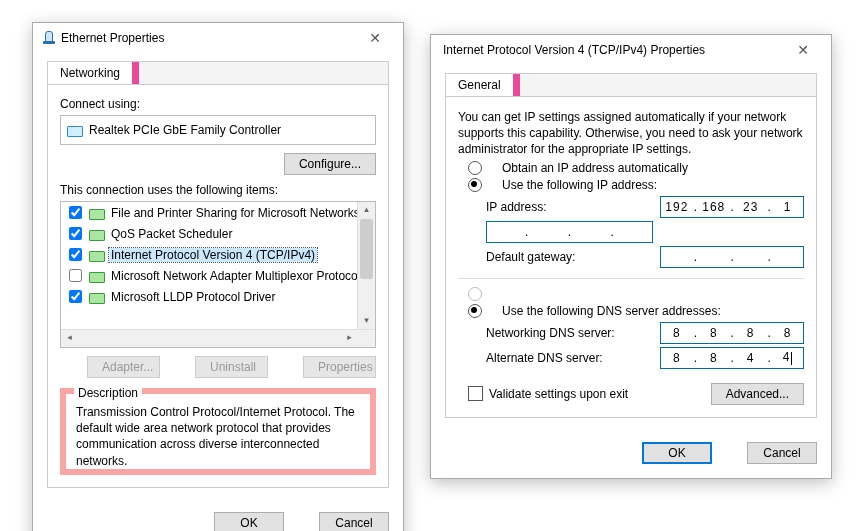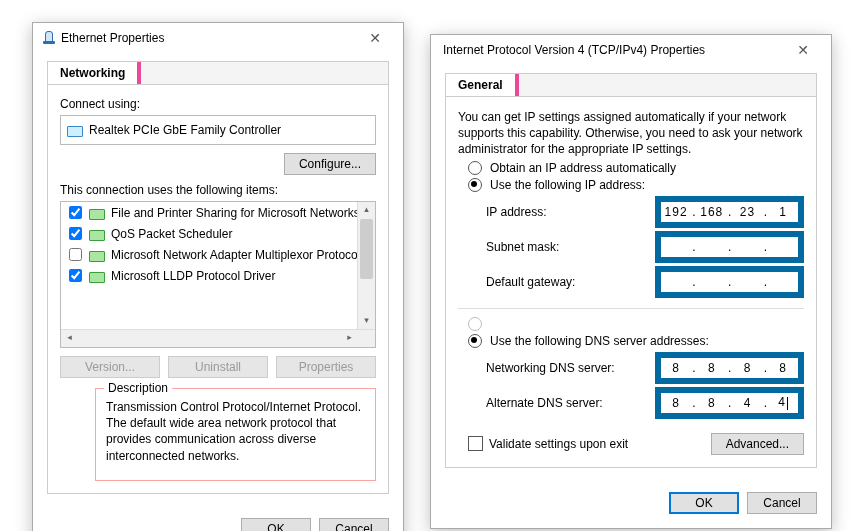--- a/index.html
+++ b/index.html
@@ -44,23 +44,22 @@
   }
   .tabstrip {
     display: flex;
     border: 1px solid #ccc;
     background:#fff;
   }
   .tab {
     padding: 4px 12px;
     background: #fff;
     position: relative;
-    border-right:4px solid #ec4899;
+    border-right:7px solid #ec4899;
     cursor: default;
-    font-weight: bold;
   }
   .tab.active {
     background: #fff;
   }
   .tabstrip::after {
     content:"";
     flex:1;
     background:#f4f4f4;
   }
   .tab-panel {
@@ -81,20 +80,21 @@
   }
   .btn {
     background:#e1e1e1;
     border:1px solid #adadad;
     padding:3px 14px;
     font-family:inherit;
     font-size:12px;
     cursor:default;
     min-width:70px;
     text-align:center;
+    margin-left:27px;
   }
   .btn.disabled {
     color:#9a9a9a;
     background:#e6e6e6;
     border-color:#ccc;
   }
   .btn.default {
     border:1px solid #0078d7;
     box-shadow: inset 0 0 0 1px #0078d7;
   }
@@ -170,63 +170,62 @@
   .hscroll .l, .hscroll .r {
     position:absolute;top:0;bottom:0;width:17px;text-align:center;
     line-height:15px;color:#666;font-size:9px;
   }
   .hscroll .l{left:0;} .hscroll .r{right:17px;}
   .three-row {
     display:flex;gap:8px;margin-top:8px;
   }
   .three-row .btn { flex:1; min-width:0;}
   .group {
-    border:1px solid #fca5a5;
+    border:6px solid #fca5a5;
     margin-top:10px;
-    padding:10px 10px 16px 10px;
+    padding:10px 10px 0 10px;
     position:relative;
-    margin-left:35px;
   }
   .group-title {
     position:absolute;
     top:-8px;left:8px;
     background:#fff;
     padding:0 4px;
     font-size:12px;
   }
   .dialog-footer {
     display:flex;
     justify-content:flex-end;
     gap:8px;
     padding:10px 14px 14px 14px;
   }
   
   .para { line-height:1.35; margin-bottom:0;}
   .radio-row {
-    display:flex;align-items:center;gap:8px;margin:3px 0 3px 10px;
+    display:flex;align-items:center;gap:20px;margin:3px 0 3px 10px;
   }
   .radio-row.disabled { color:#9a9a9a; }
   .radio {
     width:12px;height:12px;border:1px solid #555;border-radius:50%;
     position:relative;flex-shrink:0;
   }
   .radio.disabled{border-color:#bbb;}
   .radio.checked::after{
     content:"";position:absolute;left:2px;top:2px;width:6px;height:6px;
     border-radius:50%;background:#000;
   }
   .field-grid {
     margin:4px 0 10px 28px;
   }
   .field-row {
     display:flex;align-items:center;margin:3px 0;gap:20px;
   }
   .field-row .flabel { width:180px; }
   .ip-input {
-    border:6px solid #0369a1;
+    border:1px solid #0369a1;
     display:flex;
     align-items:center;
     width:165px;height:20px;
     font-family:inherit;
     background:#fff;
   }
   .oct {
     flex:1;text-align:center;font-size:12px;
     font-family:inherit;letter-spacing:1px;
   }
@@ -288,20 +287,25 @@
             <div class="list-row">
               <input type="checkbox" class="chk" checked="" style="">
               <span class="net-icon green"></span>
               <span class="row-label">File and Printer Sharing for Microsoft Networks</span>
             </div>
             <div class="list-row">
               <input type="checkbox" class="chk" checked="" style="">
               <span class="net-icon green"></span>
               <span class="row-label">QoS Packet Scheduler</span>
             </div>
+            <div class="list-row selected">
+              <input type="checkbox" class="chk" checked="" style="">
+              <span class="net-icon green"></span>
+              <span class="row-label">Internet Protocol Version 4 (TCP/IPv4)</span>
+            </div>
             <div class="list-row">
               <input type="checkbox" class="chk" style="">
               <span class="net-icon green"></span>
               <span class="row-label">Microsoft Network Adapter Multiplexor Protocol</span>
             </div>
             <div class="list-row">
               <input type="checkbox" class="chk" checked="" style="">
               <span class="net-icon green"></span>
               <span class="row-label">Microsoft LLDP Protocol Driver</span>
             </div>
@@ -311,21 +315,21 @@
           <div class="up">▴</div>
             <div class="thumb"></div>
             <div class="down">▾</div>
         </div>
         <div class="hscroll">
           <div class="l">◂</div>
             <div class="r">▸</div>
         </div>
       </div>
       <div class="three-row">
-        <button class="btn disabled">Version...</button>
+        <button class="btn disabled">Adapter...</button>
         <button class="btn disabled">Uninstall</button>
         <button class="btn disabled">Properties</button>
       </div>
       <div class="group">
         <span class="group-title">Description</span>
         <div style="line-height:1.35;">Transmission Control Protocol/Internet Protocol. The default wide area network protocol that provides communication across diverse interconnected networks.</div>
       </div>
     </div>
   </div>
   <div class="dialog-footer">
@@ -361,21 +365,20 @@
             <span class="oct">192</span>
               <span class="dot">.</span>
             <span class="oct">168</span>
               <span class="dot">.</span>
             <span class="oct">23</span>
               <span class="dot">.</span>
             <span class="oct">1</span>
           </div>
         </div>
         <div class="field-row">
-          <span class="flabel">Subnet mask:</span>
           <div class="ip-input">
             <span class="oct"></span>
               <span class="dot">.</span>
             <span class="oct"></span>
               <span class="dot">.</span>
             <span class="oct"></span>
               <span class="dot">.</span>
             <span class="oct"></span>
           </div>
         </div>

